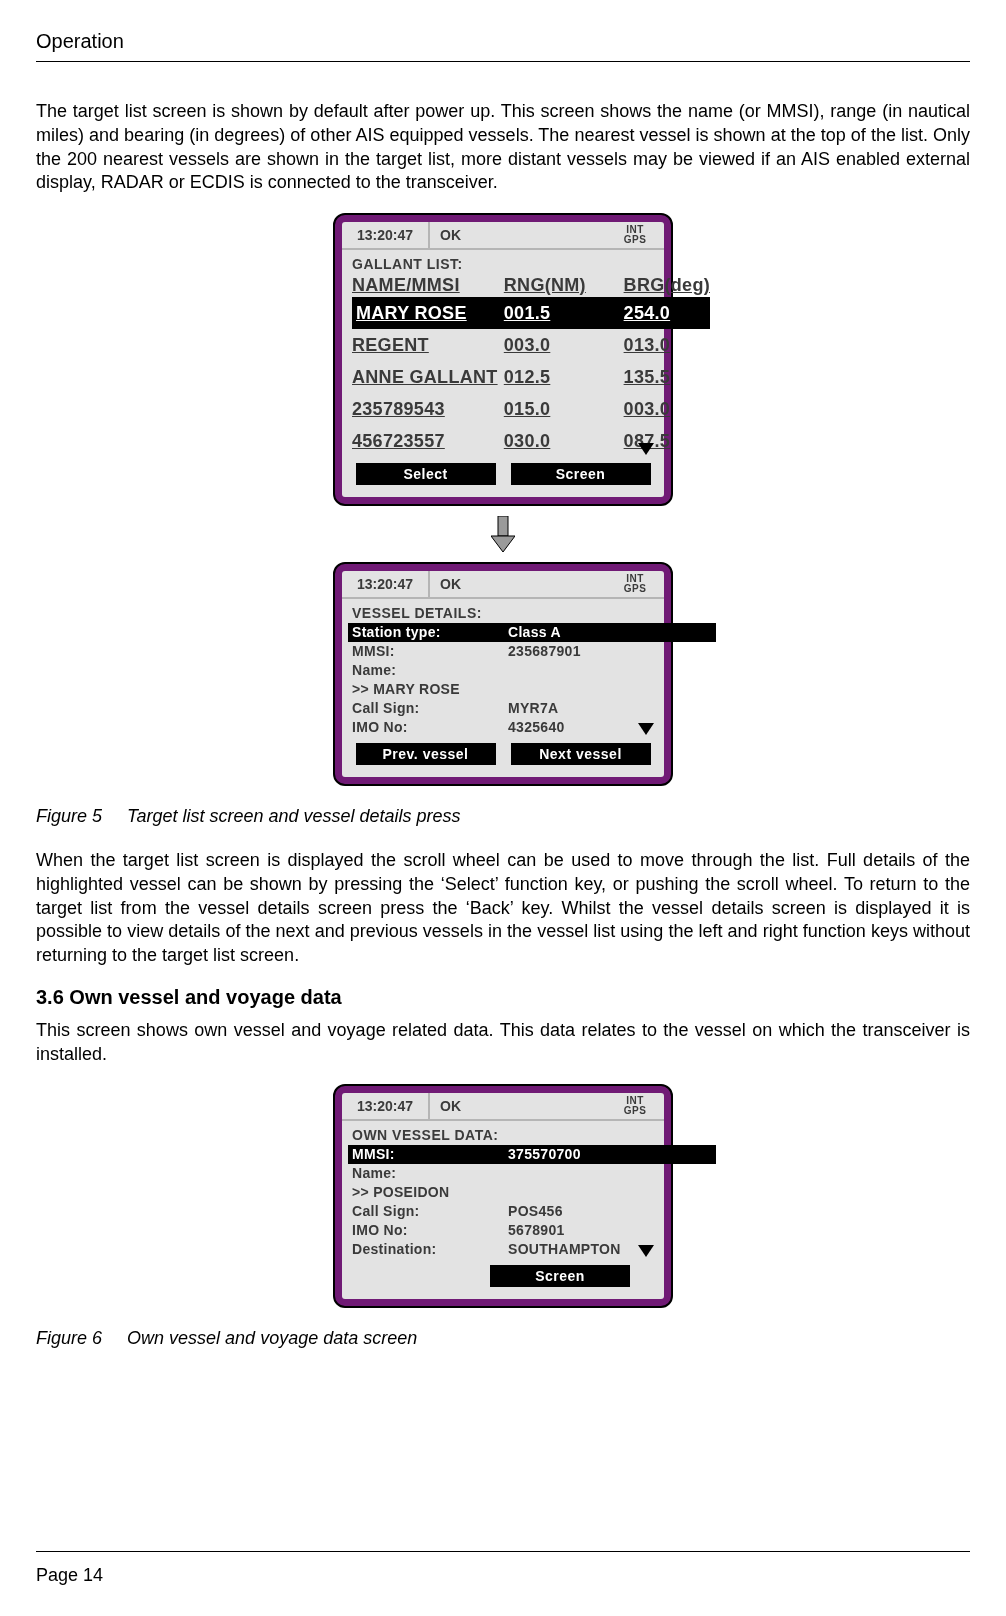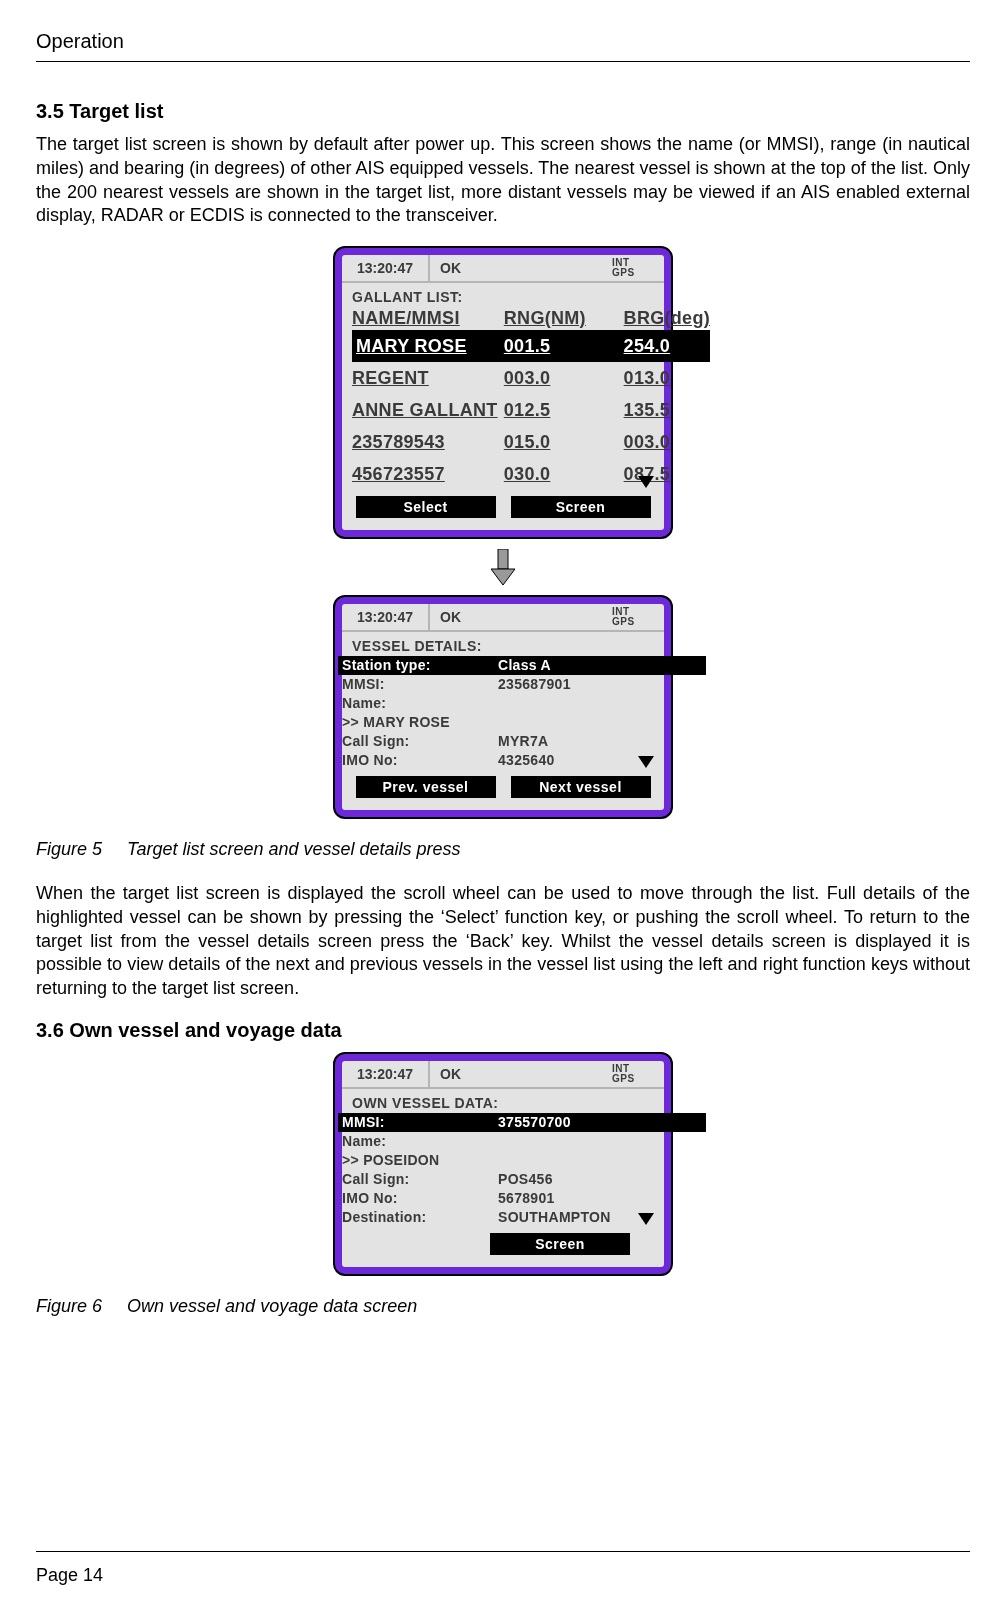--- a/index.html
+++ b/index.html
@@ -51,21 +51,21 @@
     flex-direction: column;
     align-items: center;
     margin: 6px 0 4px 0;
   }
   .device {
     width: 340px;
     border: 2px solid #000;
     border-radius: 12px;
     box-sizing: border-box;
     padding: 7px;
-    background: #6d28d9;
+    background: #701a75;
   }
   .device-inner {
     background: #e3e3e3;
     border-radius: 3px;
     padding: 0;
     font-family: "Segoe UI", Arial, sans-serif;
     color: #3b3b3b;
     position: relative;
   }
   .status-bar {
@@ -87,21 +87,21 @@
     display: flex;
     align-items: center;
     padding-left: 10px;
     flex: 1;
   }
   .status-right {
     flex: 0 0 46px;
     display: flex;
     flex-direction: column;
     justify-content: center;
-    align-items: flex-start;
+    align-items: center;
     padding-right: 6px;
     font-size: 10px;
     line-height: 10px;
     letter-spacing: 0.5px;
   }
   .screen-title {
     font-size: 14px;
     font-weight: 700;
     letter-spacing: 0.5px;
     padding: 6px 10px 2px 10px;
@@ -134,20 +134,21 @@
   .tbl .c2 { width: 120px; }
   .tbl .c3 { width: 86px; }
   .row-inverse td {
     background: #000;
     color: #fff;
   }
   .row-inverse td:first-child { padding-left: 4px; }
 
   .kv {
     width: 360px;
+    margin-left: 10px;
     font-size: 14px;
     font-weight: 700;
     letter-spacing: 0.3px;
     color: #3a3a3a;
   }
   .kv-row { display: flex; line-height: 19px; }
   .kv-row .k { flex: 0 0 156px; }
   .kv-row .v { flex: 1; }
   .kv-row.inverse {
     background: #000;
@@ -208,21 +209,20 @@
   }
 </style>
 </head>
 <body>
 
 <div class="page">
 
   <div class="chapter-title">Operation</div>
   <hr class="hr">
 
-  <div class="section-title">3.5    Target list</div>
   <p class="body-text">The target list screen is shown by default after power up. This screen shows the name (or MMSI), range (in nautical miles) and bearing (in degrees) of other AIS equipped vessels. The nearest vessel is shown at the top of the list. Only the 200 nearest vessels are shown in the target list, more distant vessels may be viewed if an AIS enabled external display, RADAR or ECDIS is connected to the transceiver.</p>
 
   <div class="device-wrap">
 
     <div class="device">
       <div class="device-inner">
         <div class="status-bar">
           <div class="status-time">13:20:47</div>
           <div class="status-ok">OK</div>
           <div class="status-right">
@@ -332,20 +332,21 @@
   </div>
 
   <div class="fig-caption">
     <span class="fig-label">Figure 5</span>&nbsp;&nbsp;&nbsp;&nbsp;
     <span>Target list screen and vessel details press</span>
   </div>
 
   <p class="body-text">When the target list screen is displayed the scroll wheel can be used to move through the list. Full details of the highlighted vessel can be shown by pressing the ‘Select’ function key, or pushing the scroll wheel. To return to the target list from the vessel details screen press the ‘Back’ key. Whilst the vessel details screen is displayed it is possible to view details of the next and previous vessels in the vessel list using the left and right function keys without returning to the target list screen.</p>
 
   <div class="section-title">3.6    Own vessel and voyage data</div>
+  <p class="body-text">This screen shows own vessel and voyage related data. This data relates to the vessel on which the transceiver is installed.</p>
 
   <div class="device-wrap">
     <div class="device">
       <div class="device-inner">
         <div class="status-bar">
           <div class="status-time">13:20:47</div>
           <div class="status-ok">OK</div>
           <div class="status-right">
             <span>INT</span>
             <span>GPS</span>

